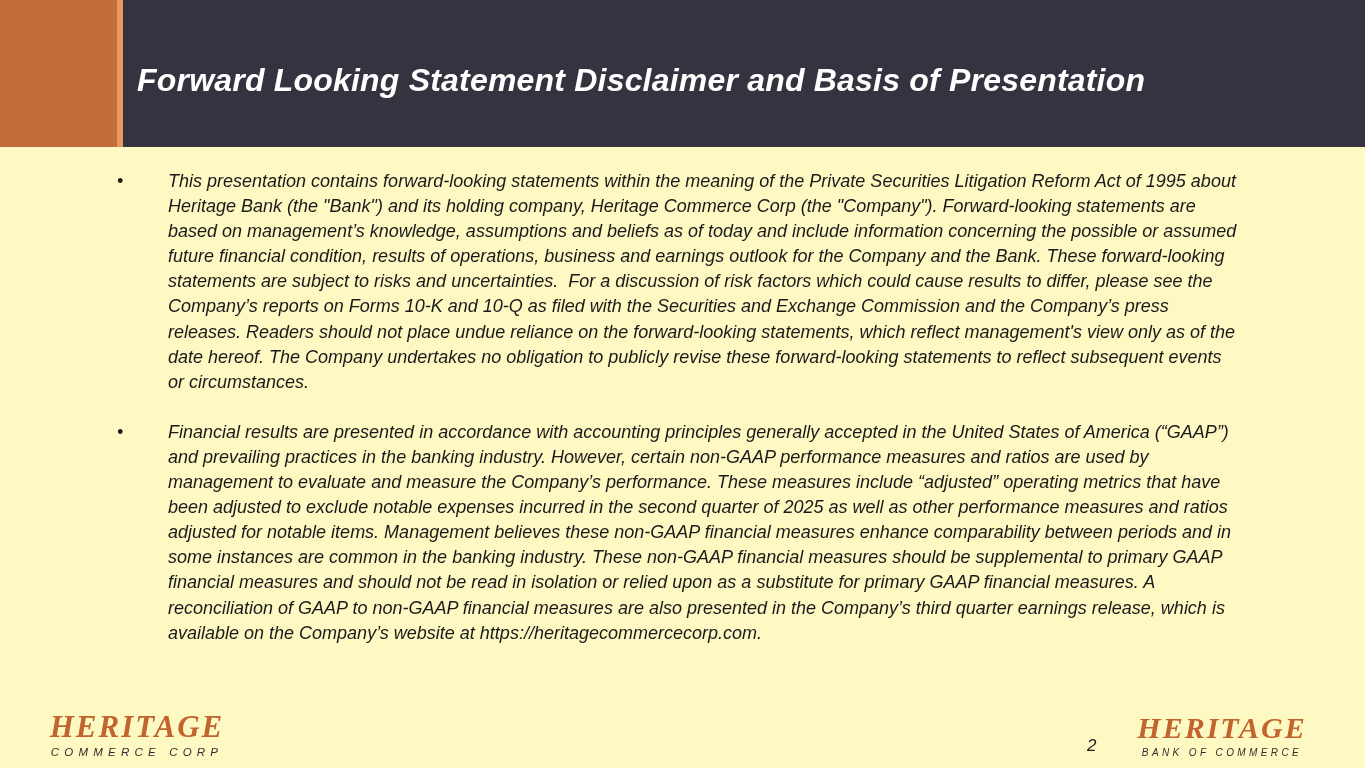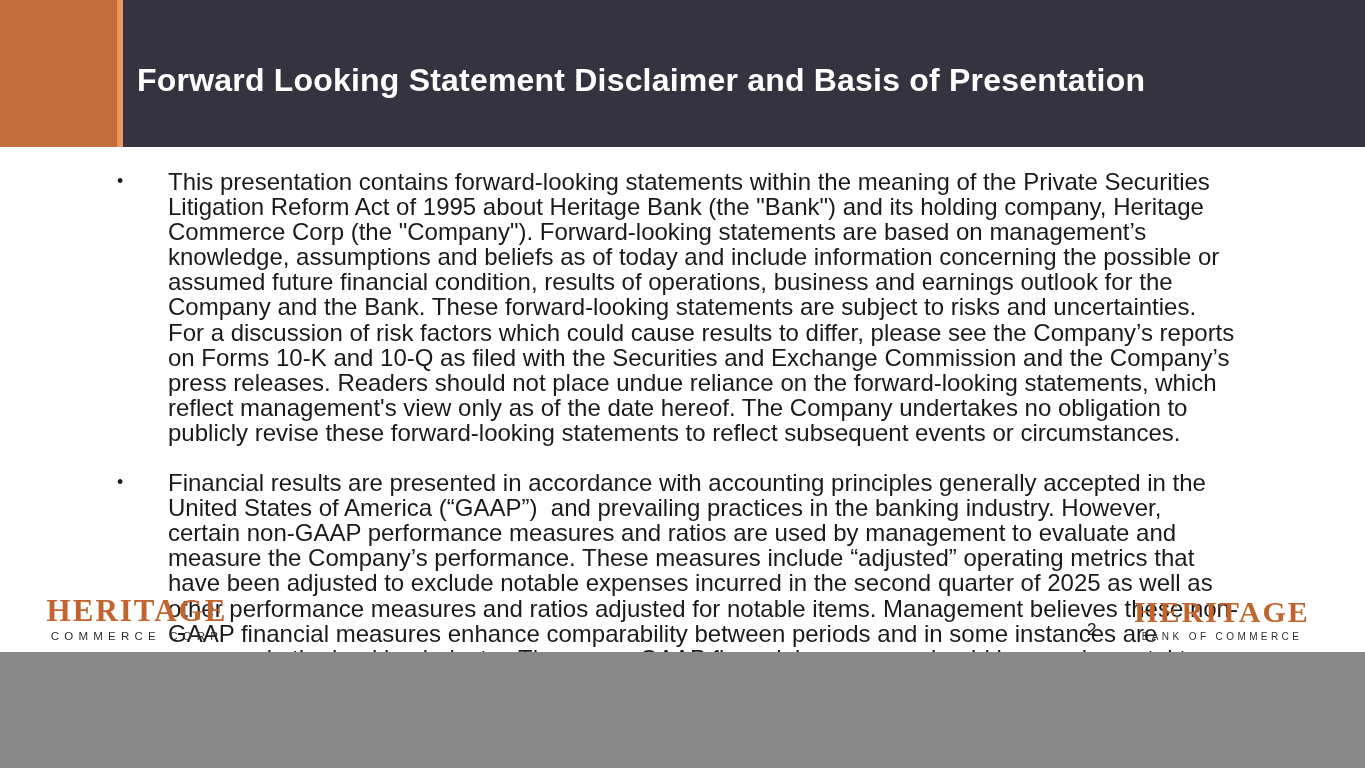--- a/index.html
+++ b/index.html
@@ -1,23 +1,24 @@
 <!DOCTYPE html>
 <html><head>
 <meta charset="utf-8">
 <style>
   * { margin: 0; padding: 0; box-sizing: border-box; }
   html, body { background: #888; }
   .slide {
     position: relative;
     width: 1365px;
-    height: 652px;
-    background: #ffffff;
+    height: 768px;
+    background: #fef9c3;
     overflow: hidden;
     font-family: "Liberation Sans", sans-serif;
+    font-style: italic;
   }
 
   
   .header-bar {
     position: absolute;
     top: 0; left: 0;
     width: 100%;
     height: 147px;
     display: flex;
   }
@@ -64,21 +65,21 @@
   .bullet-item + .bullet-item { margin-top: 25px; }
   .bullet-marker {
     flex: 0 0 51px;
     width: 51px;
     font-size: 17.7px;
     line-height: 25.1px;
     color: #1A1A1A;
   }
   .bullet-text {
     width: 1070px;
-    font-size: 24px;
+    font-size: 18px;
     line-height: 25.1px;
     color: #1A1A1A;
     white-space: pre-wrap;
   }
 
   
   .logo {
     position: absolute;
     bottom: 10px;
     text-align: center;

